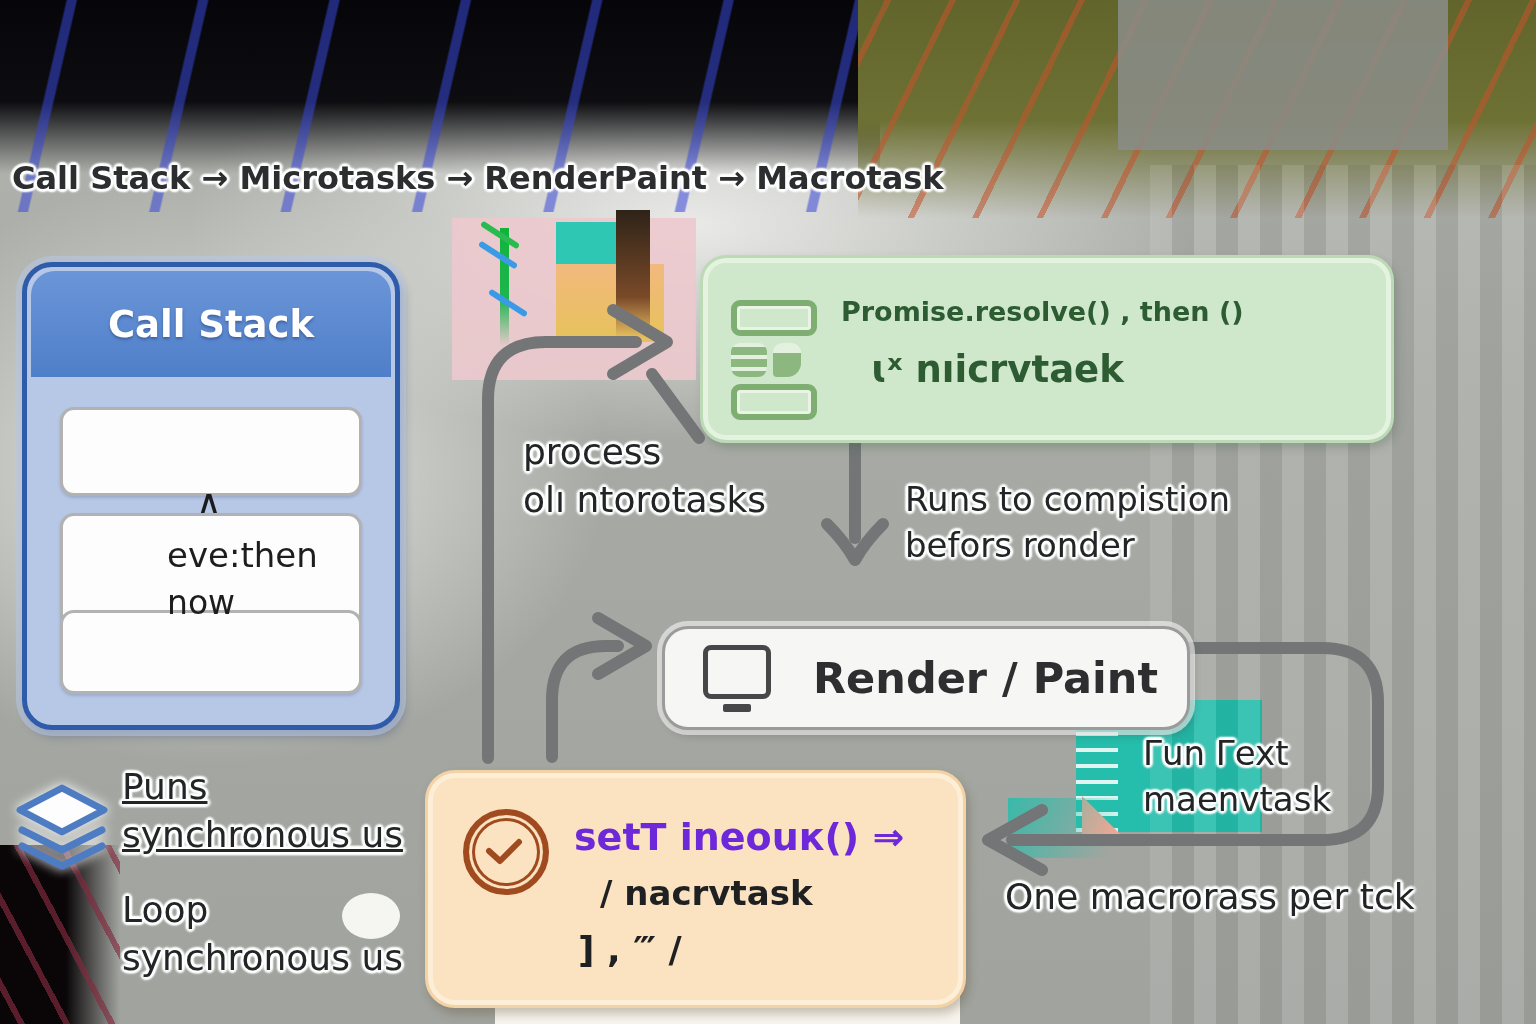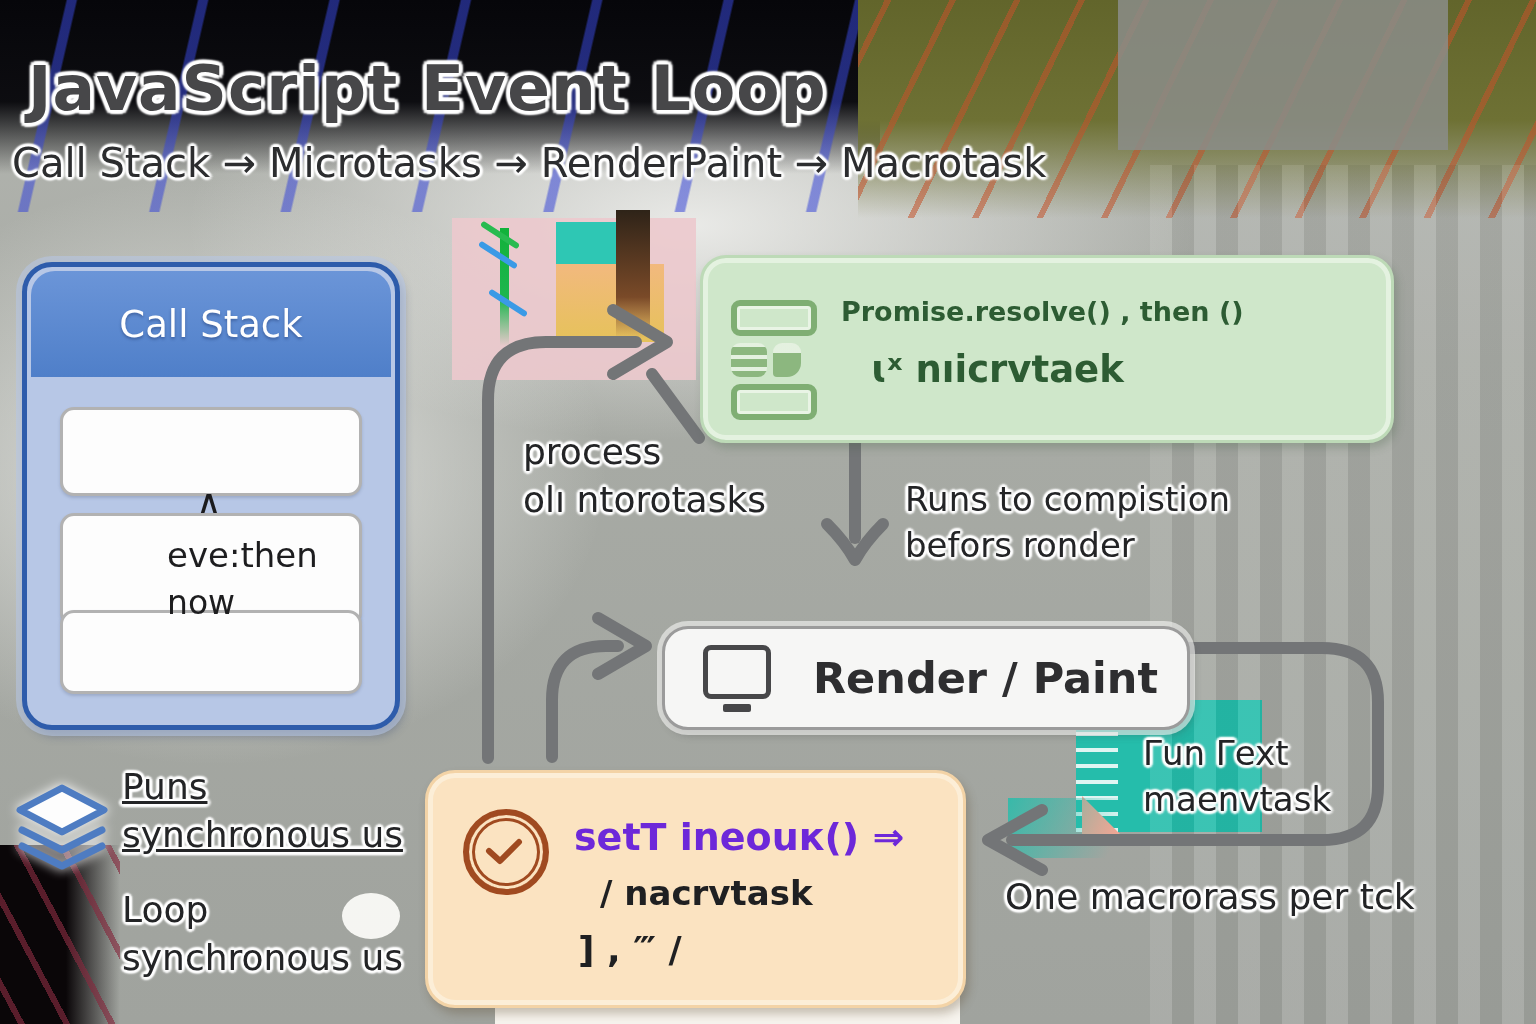--- a/index.html
+++ b/index.html
@@ -48,29 +48,29 @@
   .art-white-bottom{left:495px;top:940px;width:465px;height:84px;background:#f7f4ee;}
   .art-white-blob{left:342px;top:893px;width:58px;height:46px;border-radius:50%;background:rgba(250,250,247,.95);}
   .art-bands-right{left:1150px;top:165px;width:386px;height:859px;
     background:repeating-linear-gradient(90deg, rgba(255,255,255,.10) 0 22px, rgba(0,0,0,.05) 22px 44px);}
   
   .halo{text-shadow:-3px 0 2px #fff,3px 0 2px #fff,0 -3px 2px #fff,0 3px 2px #fff,
     -2px -2px 2px #fff,2px 2px 2px #fff,-2px 2px 2px #fff,2px -2px 2px #fff;}
   .title{left:28px;top:52px;font-size:63px;font-weight:800;color:#474749;letter-spacing:1px;
     text-shadow:-4px 0 2px #fff,4px 0 2px #fff,0 -4px 2px #fff,0 4px 2px #fff,
     -3px -3px 2px #fff,3px 3px 2px #fff,-3px 3px 2px #fff,3px -3px 2px #fff;}
-  .subtitle{left:12px;top:140px;font-size:40px;font-weight:400;color:#2c2d2f;letter-spacing:0;}
+  .subtitle{left:12px;top:159px;font-size:32px;font-weight:700;color:#2c2d2f;letter-spacing:0;}
   .label{font-size:36px;font-weight:500;color:#232426;line-height:48px;}
   .label-sm{font-size:34px;line-height:46px;}
   
   .callstack{left:22px;top:262px;width:368px;height:458px;border:5px solid #2e5cab;border-radius:30px;
     background:#b7c7e6;box-shadow:0 0 0 6px rgba(183,199,230,.55), 4px 6px 10px rgba(40,60,110,.35);}
   .callstack-header{position:absolute;left:4px;top:4px;right:4px;height:106px;border-radius:24px 24px 0 0;
     background:linear-gradient(180deg,#6b95d8,#4f7fc9);display:flex;align-items:center;justify-content:center;}
-  .callstack-header span{font-size:37px;font-weight:400;color:#fff;text-shadow:0 2px 3px rgba(20,40,90,.4);}
+  .callstack-header span{font-size:37px;font-weight:700;color:#fff;text-shadow:0 2px 3px rgba(20,40,90,.4);}
   .frame{position:absolute;background:#fdfdfd;border:3px solid #b2b2b2;border-radius:14px;box-shadow:0 2px 3px rgba(80,90,120,.25);}
   .frame1{left:33px;top:140px;width:296px;height:83px;}
   .frame2{left:33px;top:246px;width:296px;height:108px;}
   .frame3{left:33px;top:343px;width:296px;height:78px;}
   .caret{position:absolute;left:168px;top:214px;font-size:38px;color:#1b1b1d;font-weight:400;}
   .frame2-label{position:absolute;left:140px;top:268px;font-size:34px;color:#1d1d1f;font-weight:500;}
   .frame2-sub{position:absolute;left:140px;top:316px;font-size:33px;color:#1d1d1f;font-weight:500;z-index:3;}
   
   .microbox{left:700px;top:255px;width:688px;height:182px;border-radius:26px;background:#cfe7ca;
     border:3px solid #bddab7;box-shadow:inset 0 0 0 5px rgba(236,246,233,.7), 3px 5px 8px rgba(60,90,60,.25);}
@@ -142,21 +142,20 @@
       <path d="M 652 374 L 699 438"></path>
       <path d="M 552 757 L 552 700 Q 552 646 606 646 L 618 646"></path>
       <path d="M 598 618 L 646 646 L 598 674"></path>
       <path d="M 855 440 L 855 538"></path>
       <path d="M 827 524 Q 845 542 855 560 Q 865 542 883 524"></path>
       <path d="M 1188 648 L 1322 648 Q 1378 648 1378 702 L 1378 786 Q 1378 840 1322 840 L 1012 840"></path>
       <path d="M 1042 810 L 988 840 L 1042 870"></path>
     </g>
   </svg>
 
-  <div class="abs title z3">JavaScript Event Loop</div>
   <div class="abs subtitle halo z3">Call Stack → Microtasks → RenderPaint → Macrotask</div>
 
   <div class="abs callstack z3">
     <div class="callstack-header">
       <span>Call Stack</span>
     </div>
     <div class="frame frame1"></div>
     <div class="caret">∧</div>
     <div class="frame frame2"></div>
     <div class="frame2-label">eve:then</div>

